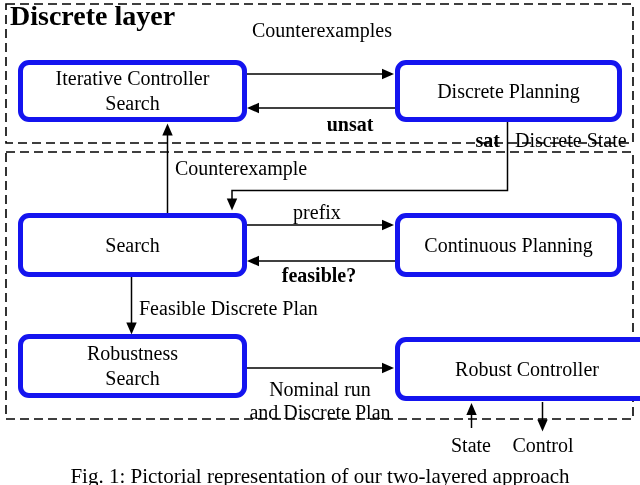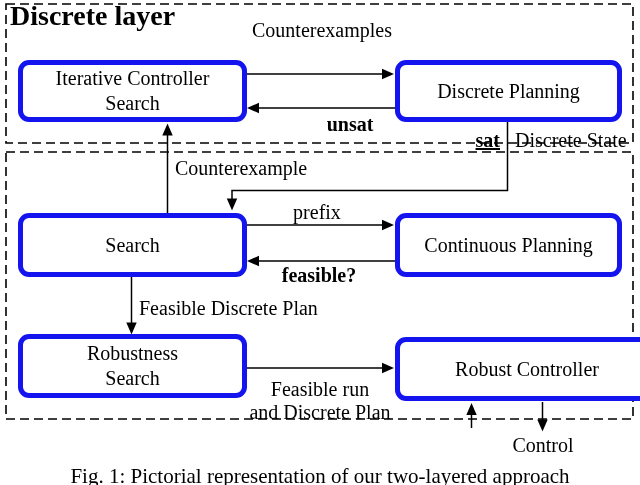--- a/index.html
+++ b/index.html
@@ -11,21 +11,21 @@
   .wires{position:absolute;left:0;top:0;}
   .box{
     position:absolute;box-sizing:border-box;
     border:5px solid #1414ef;border-radius:11px;background:#fff;
     display:flex;flex-direction:column;align-items:center;justify-content:center;
     text-align:center;font-size:20px;line-height:25px;
   }
   .lbl{position:absolute;font-size:20px;line-height:23px;white-space:nowrap;}
   .bold{font-weight:bold;}
   .center{text-align:center;}
-  .right{text-align:right;text-decoration:underline;}
+  .right{text-align:right;}
   .layer{position:absolute;font-size:28px;font-weight:bold;line-height:23px;}
   .ital{font-style:italic;}
   .caption{
     position:absolute;left:0;top:464px;width:640px;
     font-size:21px;line-height:25px;text-align:center;white-space:nowrap;
   }
 </style>
 </head>
 <body>
 
@@ -99,22 +99,23 @@
 
   <div class="lbl" style="left:175px;top:157px">Counterexample</div>
 
   <div class="lbl center" style="left:277px;top:201px;width:80px">prefix</div>
 
   <div class="lbl bold center" style="left:259px;top:264px;width:120px">feasible?</div>
 
   <div class="lbl" style="left:139px;top:297px">Feasible Discrete Plan</div>
 
   <div class="lbl center" style="left:230px;top:378px;width:180px">
-    <div>Feasible run</div>
+    <div>Nominal run</div>
     <div>and Discrete Plan</div>
   </div>
 
+  <div class="lbl center" style="left:436px;top:434px;width:70px">State</div>
 
   <div class="lbl center" style="left:508px;top:434px;width:70px">Control</div>
 
   <div class="caption">Fig. 1: Pictorial representation of our two-layered approach</div>
 
 </div>
 
 </body></html>

